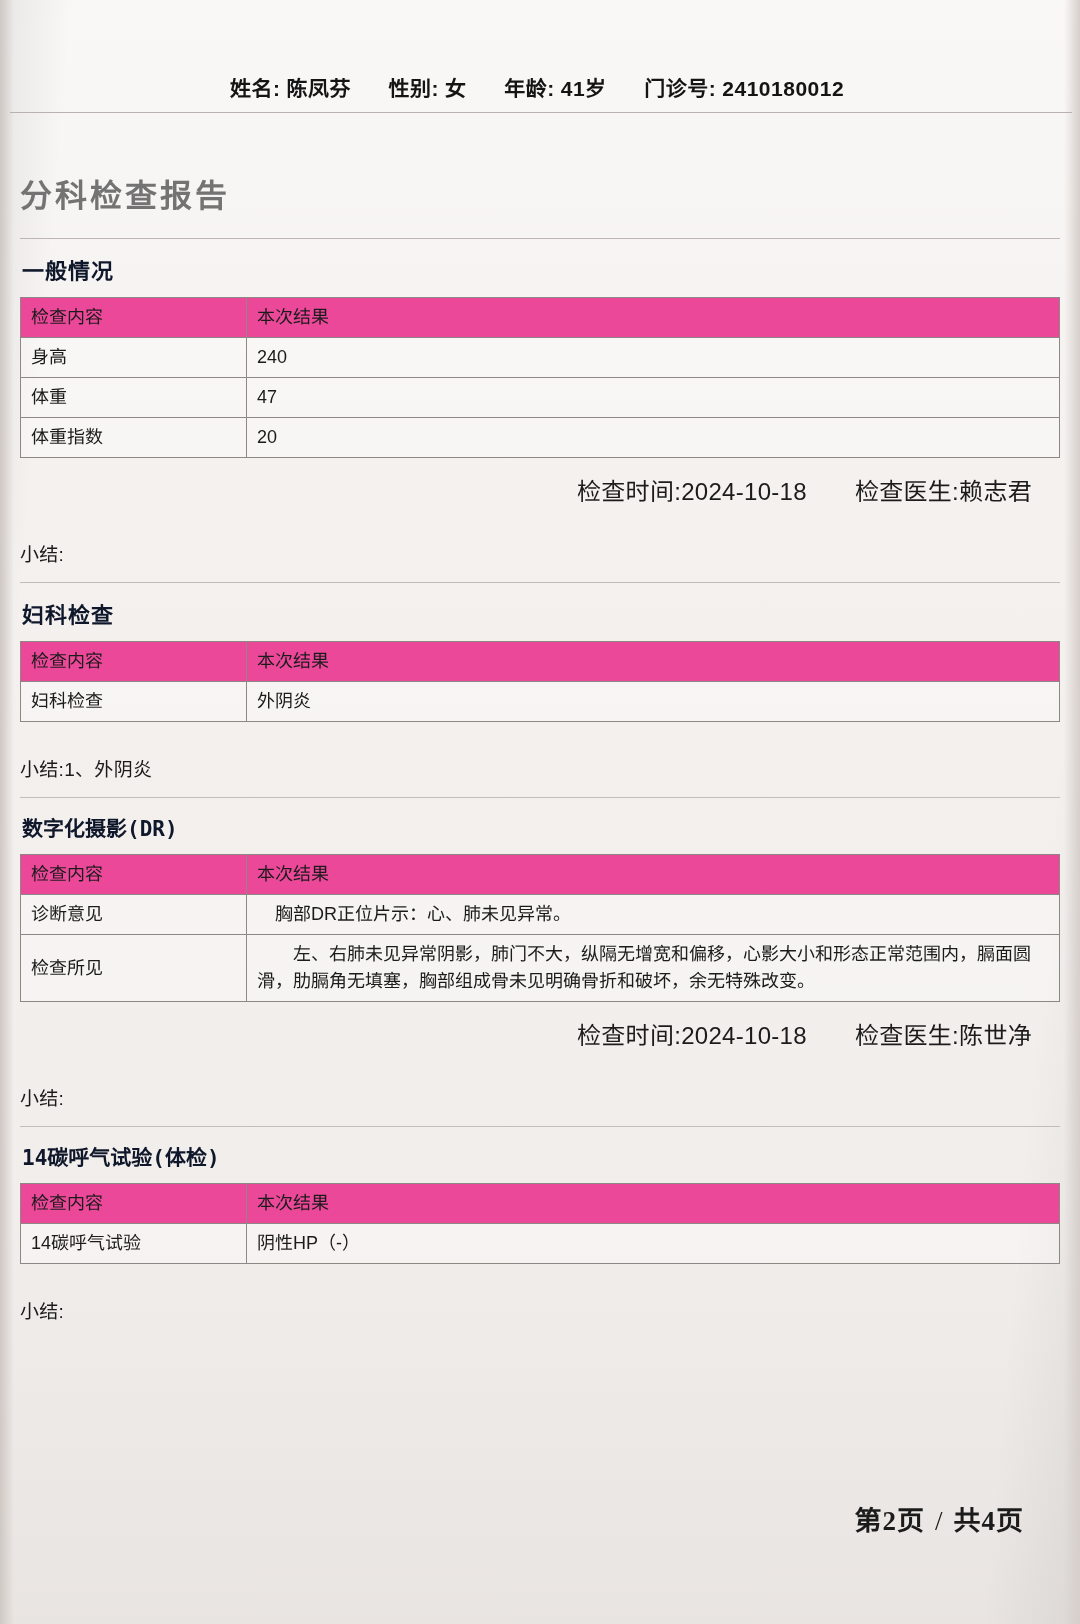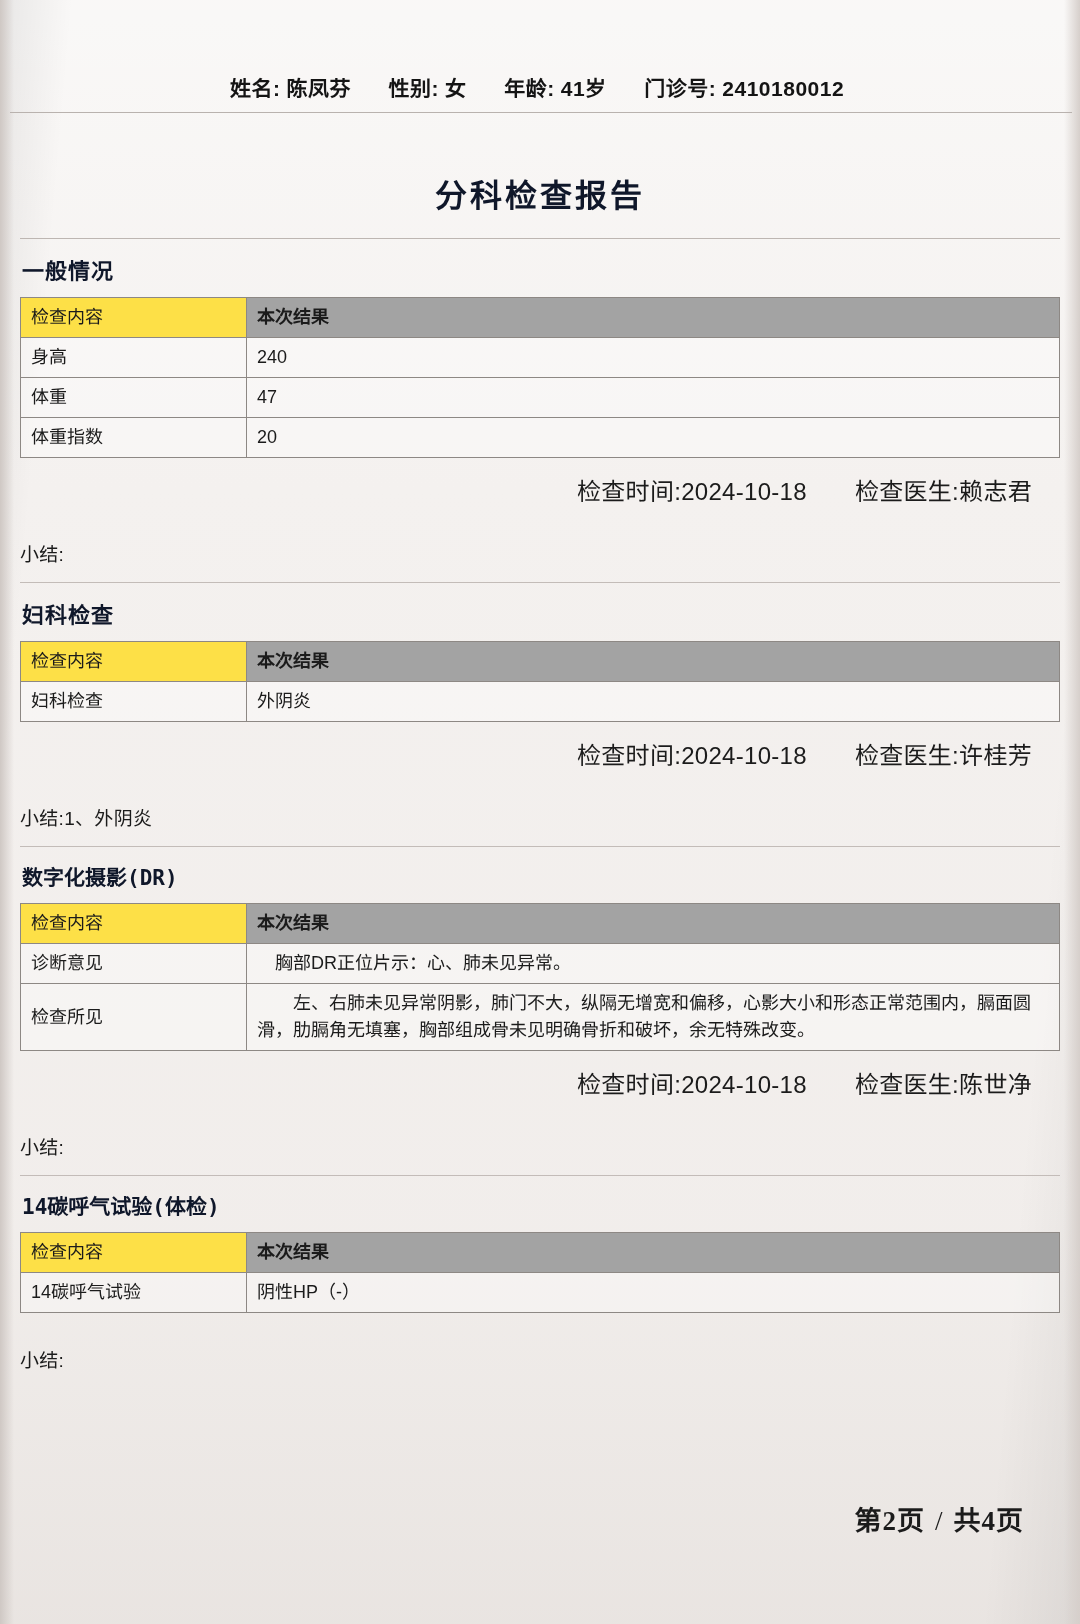--- a/index.html
+++ b/index.html
@@ -59,26 +59,25 @@
   }
   .patient-line span { margin-right: 6px; }
   .sep-thin {
     position: absolute;
     left: 10px; right: 8px;
     top: 112px;
     height: 1px;
     background: #b9b2ae;
   }
   .doc-title {
-    text-align: center;
     font-size: 32px;
     font-weight: bold;
     letter-spacing: 3px;
     margin-top: 38px;
-    color: #0f172a;
+    color: #737373;
   }
   .sep-thin2 {
     position: relative;
     margin-top: 22px;
     height: 1px;
     background: #bdb6b2;
   }
 
   
   .section { margin-top: 14px; }
@@ -111,22 +110,22 @@
     padding: 6px 10px;
     font-size: 18px;
     vertical-align: middle;
     line-height: 1.5;
   }
   table.rep td.col1 { width: 205px; }
   table.rep tr.head td {
     background: #cdc6c2;
     font-weight: normal;
   }
-  table.rep tr.head td.col2 { background: #a3a3a3; font-weight: bold; }
-  table.rep tr.head td:first-child { background: #fde047; }
+  table.rep tr.head td.col2 { background: #ec4899; }
+  table.rep tr.head td:first-child { background: #ec4899; }
 
   .meta-row {
     margin-top: 14px;
     text-align: right;
     font-size: 24px;
     padding-right: 28px;
     letter-spacing: 0.3px;
   }
   .meta-row .time { margin-right: 48px; }
   .summary {
@@ -219,23 +218,20 @@
             <tr class="head">
           <td class="col1">检查内容</td>
           <td class="col2">本次结果</td>
         </tr>
         <tr>
           <td class="col1">妇科检查</td>
           <td>外阴炎</td>
         </tr>
       </tbody>
         </table>
-      <div class="meta-row">
-        <span class="time">检查时间:2024-10-18</span><span>检查医生:许桂芳</span>
-      </div>
       <div class="summary">小结:1、外阴炎</div>
       <div class="divider"></div>
     </div>
 
     <div class="section">
       <div class="section-title mono">数字化摄影(DR)</div>
       <table class="rep">
         <tbody>
             <tr class="head">
           <td class="col1">检查内容</td>

